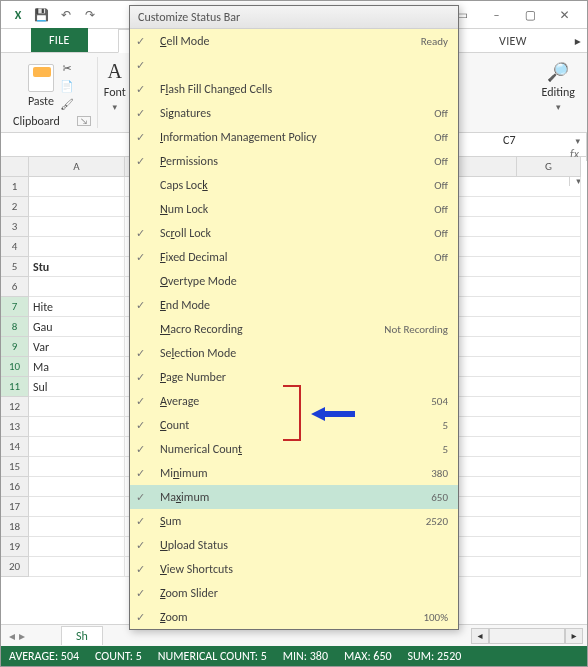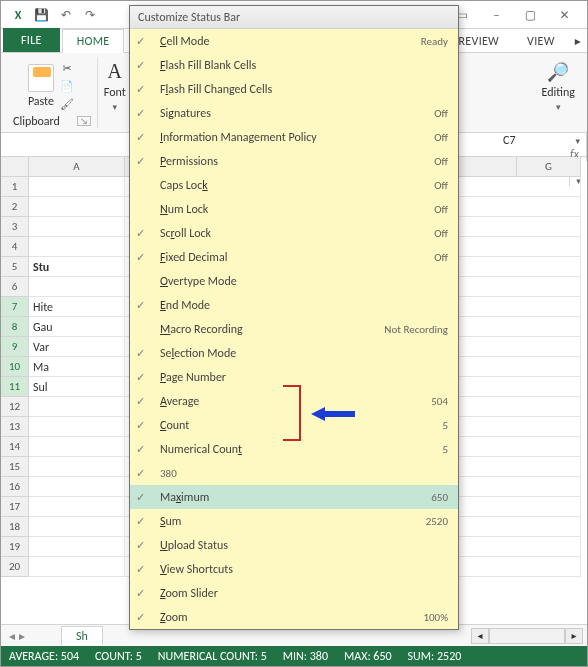--- a/index.html
+++ b/index.html
@@ -3,21 +3,21 @@
 <meta charset="utf-8">
 <style>
 *{box-sizing:border-box;margin:0;padding:0;font-family:"Segoe UI","Calibri",sans-serif;font-size:12px;color:#333;}
 body{background:#fff;width:588px;height:667px;overflow:hidden;position:relative;border:1px solid #999;}
 .titlebar{height:28px;background:#fff;border-bottom:1px solid #d4d4d4;display:flex;align-items:center;padding:0 6px;}
 .tb-icons{display:flex;gap:2px;}
 .qat-btn{width:22px;height:22px;display:flex;align-items:center;justify-content:center;color:#666;}
 .tb-right{margin-left:auto;display:flex;gap:0;}
 .win-btn{width:34px;height:22px;display:flex;align-items:center;justify-content:center;color:#666;border-left:1px solid transparent;}
 .ribbon-tabs{height:24px;display:flex;align-items:flex-end;background:#fff;padding-left:2px;border-bottom:1px solid #d4d4d4;}
-.rtab{padding:4px 14px;font-size:12px;text-transform:uppercase;letter-spacing:.3px;color:#444;cursor:pointer;}
+.rtab{padding:4px 14px;font-size:12px;text-transform:uppercase;letter-spacing:.3px;color:#444;cursor:pointer;margin-left:28px;}
 .rtab.file{background:#217346;color:#fff;padding:5px 18px;margin-right:2px;}
 .rtab.active{color:#217346;border:1px solid #d4d4d4;border-bottom:1px solid #fff;background:#fff;position:relative;top:1px;}
 .ribbon{height:80px;background:#f7f7f7;border-bottom:1px solid #d4d4d4;display:flex;align-items:flex-start;padding:4px 6px;}
 .rgroup{display:flex;flex-direction:column;align-items:center;padding:0 6px;border-right:1px solid #e0e0e0;height:100%;}
 .rgroup-body{display:flex;align-items:center;gap:4px;flex:1;}
 .rgroup-label{font-size:10px;color:#666;display:flex;align-items:center;gap:17px;}
 .paste-btn{display:flex;flex-direction:column;align-items:center;gap:2px;}
 .paste-icon{width:26px;height:28px;background:#fff;border:1px solid #ccc;border-radius:2px;position:relative;}
 .paste-icon::before{content:"";position:absolute;top:2px;left:4px;width:18px;height:10px;background:#ffb74d;border-radius:2px;}
 .small-ribbon-col{display:flex;flex-direction:column;gap:2px;padding-top:2px;}
@@ -253,21 +253,20 @@
 <div class="ctx">
   <div class="ctx-title">Customize Status Bar</div>
   <div id="ctx-items">
       <div class="ctx-item">
         <div class="ctx-check">✓</div>
         <div class="ctx-label"><u>C</u>ell Mode</div>
         <div class="ctx-val">Ready</div>
       </div>
       <div class="ctx-item">
         <div class="ctx-check">✓</div>
-        <div class="ctx-label"><u>F</u>lash Fill Blank Cells</div>
         <div class="ctx-val"></div>
       </div>
       <div class="ctx-item">
         <div class="ctx-check">✓</div>
         <div class="ctx-label">F<u>l</u>ash Fill Changed Cells</div>
         <div class="ctx-val"></div>
       </div>
       <div class="ctx-item">
         <div class="ctx-check">✓</div>
         <div class="ctx-label">Si<u>g</u>natures</div>
@@ -338,20 +337,21 @@
         <div class="ctx-label"><u>C</u>ount</div>
         <div class="ctx-val">5</div>
       </div>
       <div class="ctx-item">
         <div class="ctx-check">✓</div>
         <div class="ctx-label">Numerical Coun<u>t</u></div>
         <div class="ctx-val">5</div>
       </div>
       <div class="ctx-item">
         <div class="ctx-check">✓</div>
+        <div class="ctx-label">Mi<u>n</u>imum</div>
         <div class="ctx-val">380</div>
       </div>
       <div class="ctx-item high">
         <div class="ctx-check">✓</div>
         <div class="ctx-label">Ma<u>x</u>imum</div>
         <div class="ctx-val">650</div>
       </div>
       <div class="ctx-item">
         <div class="ctx-check">✓</div>
         <div class="ctx-label"><u>S</u>um</div>

